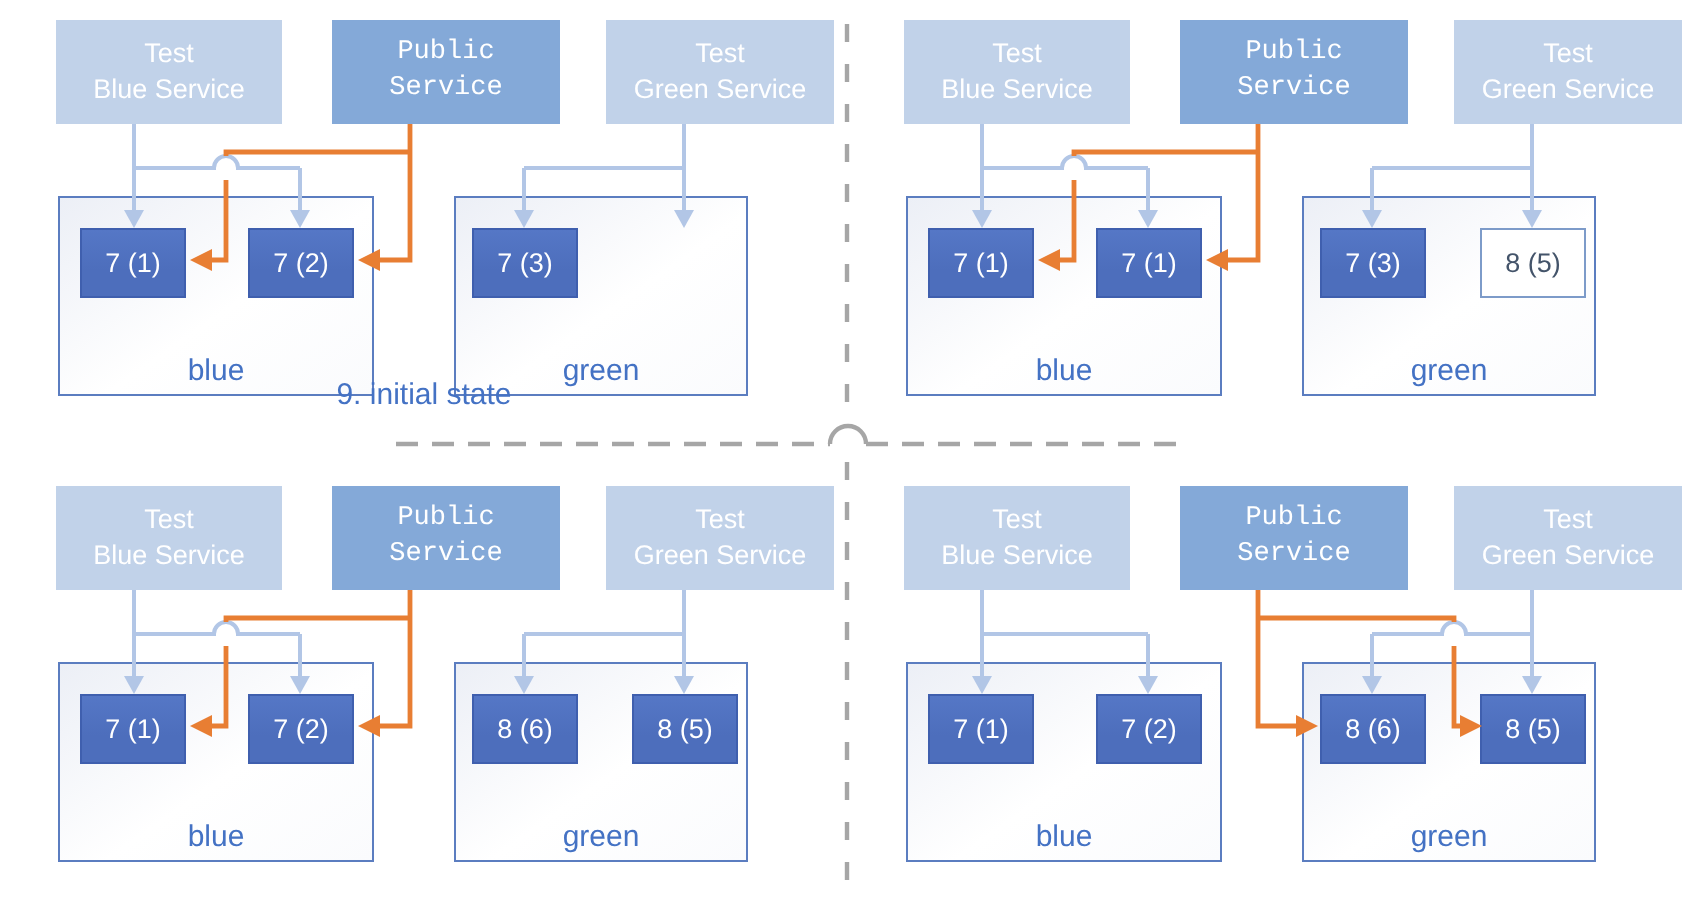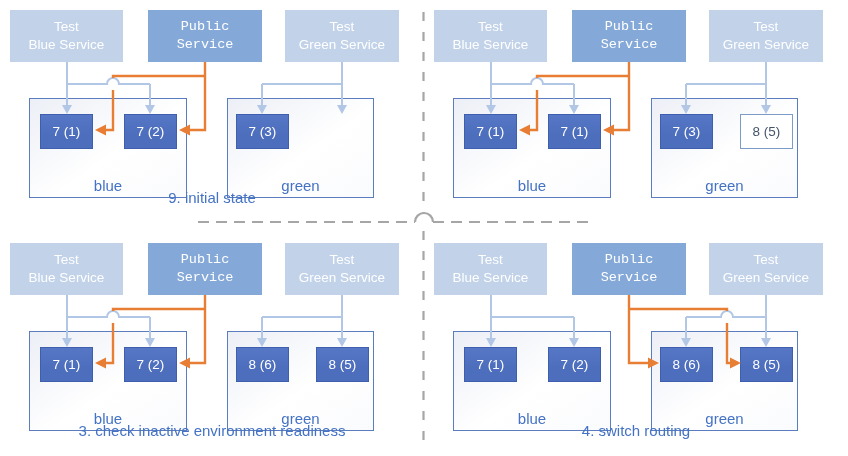--- a/index.html
+++ b/index.html
@@ -1,20 +1,20 @@
 <!DOCTYPE html>
 <html style="--service-light-fill: #c1d2e9; --public-fill: #84a9d8; --service-text: #ffffff; --pod-fill: #4d6ebc; --pod-border: #3f5fae; --pod-text: #ffffff; --pod-outlined-fill: #ffffff; --pod-outlined-border: #7d9bc9; --pod-outlined-text: #44546a; --env-border: #5b7dc0; --env-label: #4472c4; --caption-text: #4472c4; --connector-light: #b2c6e6; --connector-orange: #e87e33; --divider-gray: #a6a6a6;"><head>
 <meta charset="utf-8">
 <style>
   html,body{margin:0;padding:0;background:#ffffff;}
   .stage{position:relative;width:848px;height:456px;background:#fff;overflow:hidden;
          font-family:"Liberation Sans",sans-serif;}
   .panel{position:absolute;width:424px;height:228px;}
   .svc{position:absolute;top:10px;width:113px;height:52px;display:flex;flex-direction:column;
-       justify-content:center;text-align:center;color:var(--service-text);font-size:13.5px;line-height:1.32;}
+       justify-content:center;text-align:center;color:var(--service-text);font-size:13.5px;line-height:1.32;margin-left:18px;}
   .svc span{display:block;}
   .svc.light{background:var(--service-light-fill);}
   .svc.dark{background:var(--public-fill);font-family:Liberation Mono, monospace;}
   .env{position:absolute;top:98px;height:100px;border:1.4px solid var(--env-border);
        background:linear-gradient(145deg,#eceff6 0%,#ffffff 55%,#fafbfd 100%);box-sizing:border-box;}
   .env-label{position:absolute;left:0;right:0;bottom:3px;text-align:center;
              color:var(--env-label);font-size:15px;}
   .pod{position:absolute;top:114px;width:53px;height:35px;display:flex;align-items:center;
        justify-content:center;font-size:13.5px;box-sizing:border-box;}
   .pod-filled{background:linear-gradient(180deg,#5577c6 0%,var(--pod-fill) 60%);
@@ -132,21 +132,20 @@
     <svg class="connectors" width="424" height="228" viewBox="0 0 424 228">
       <path class="lb" d="M67,62 V84 M67,84 H107 A6,6 0 0 1 119,84 H150 M67,84 V106 M150,84 V106 M342,62 V84 M262,84 H342 M262,84 V106 M342,84 V106"></path>
       <polygon class="lb-head" points="62,105 72,105 67,114"></polygon>
       <polygon class="lb-head" points="145,105 155,105 150,114"></polygon>
       <polygon class="lb-head" points="257,105 267,105 262,114"></polygon>
       <polygon class="lb-head" points="337,105 347,105 342,114"></polygon>
       <path class="og" d="M205,62 V130 H190 M205,76 H113 V78 M113,90 V130 H106"></path>
       <polygon class="og-head" points="190,124.5 190,135.5 179,130"></polygon>
       <polygon class="og-head" points="106,124.5 106,135.5 95,130"></polygon>
     </svg>
-    <div class="caption">3. check inactive environment readiness</div>
   </div>
 
   <div class="panel" style="left:424px;top:233px">
     <div class="svc light" style="left:10px">
       <span>Test</span>
       <span>Blue Service</span>
     </div>
     <div class="svc dark" style="left:148px;width:114px">
       <span>Public</span>
       <span>Service</span>
@@ -168,21 +167,20 @@
     <svg class="connectors" width="424" height="228" viewBox="0 0 424 228">
       <path class="lb" d="M67,62 V84 H150 M67,84 V106 M150,84 V106 M342,62 V84 M262,84 H297 A6,6 0 0 1 309,84 H342 M262,84 V106 M342,84 V106"></path>
       <polygon class="lb-head" points="62,105 72,105 67,114"></polygon>
       <polygon class="lb-head" points="145,105 155,105 150,114"></polygon>
       <polygon class="lb-head" points="257,105 267,105 262,114"></polygon>
       <polygon class="lb-head" points="337,105 347,105 342,114"></polygon>
       <path class="og" d="M205,62 V130 H224 M205,76 H303 V78 M303,90 V130 H306"></path>
       <polygon class="og-head" points="224,124.5 224,135.5 235,130"></polygon>
       <polygon class="og-head" points="306,124.5 306,135.5 317,130"></polygon>
     </svg>
-    <div class="caption">4. switch routing</div>
   </div>
 
   <svg class="divider" width="848" height="456" viewBox="0 0 848 456">
     <path class="dash" stroke-dasharray="9,11" d="M423.5,12 V213"></path>
     <path class="dash" stroke-dasharray="9,11" d="M423.5,231 V444"></path>
     <path class="dash" stroke-dasharray="11,7" d="M198,222 H415"></path>
     <path class="dash" stroke-dasharray="11,7" d="M433,222 H595"></path>
     <path class="dash" d="M415,222 A9,9 0 0 1 433,222"></path>
   </svg>
 

